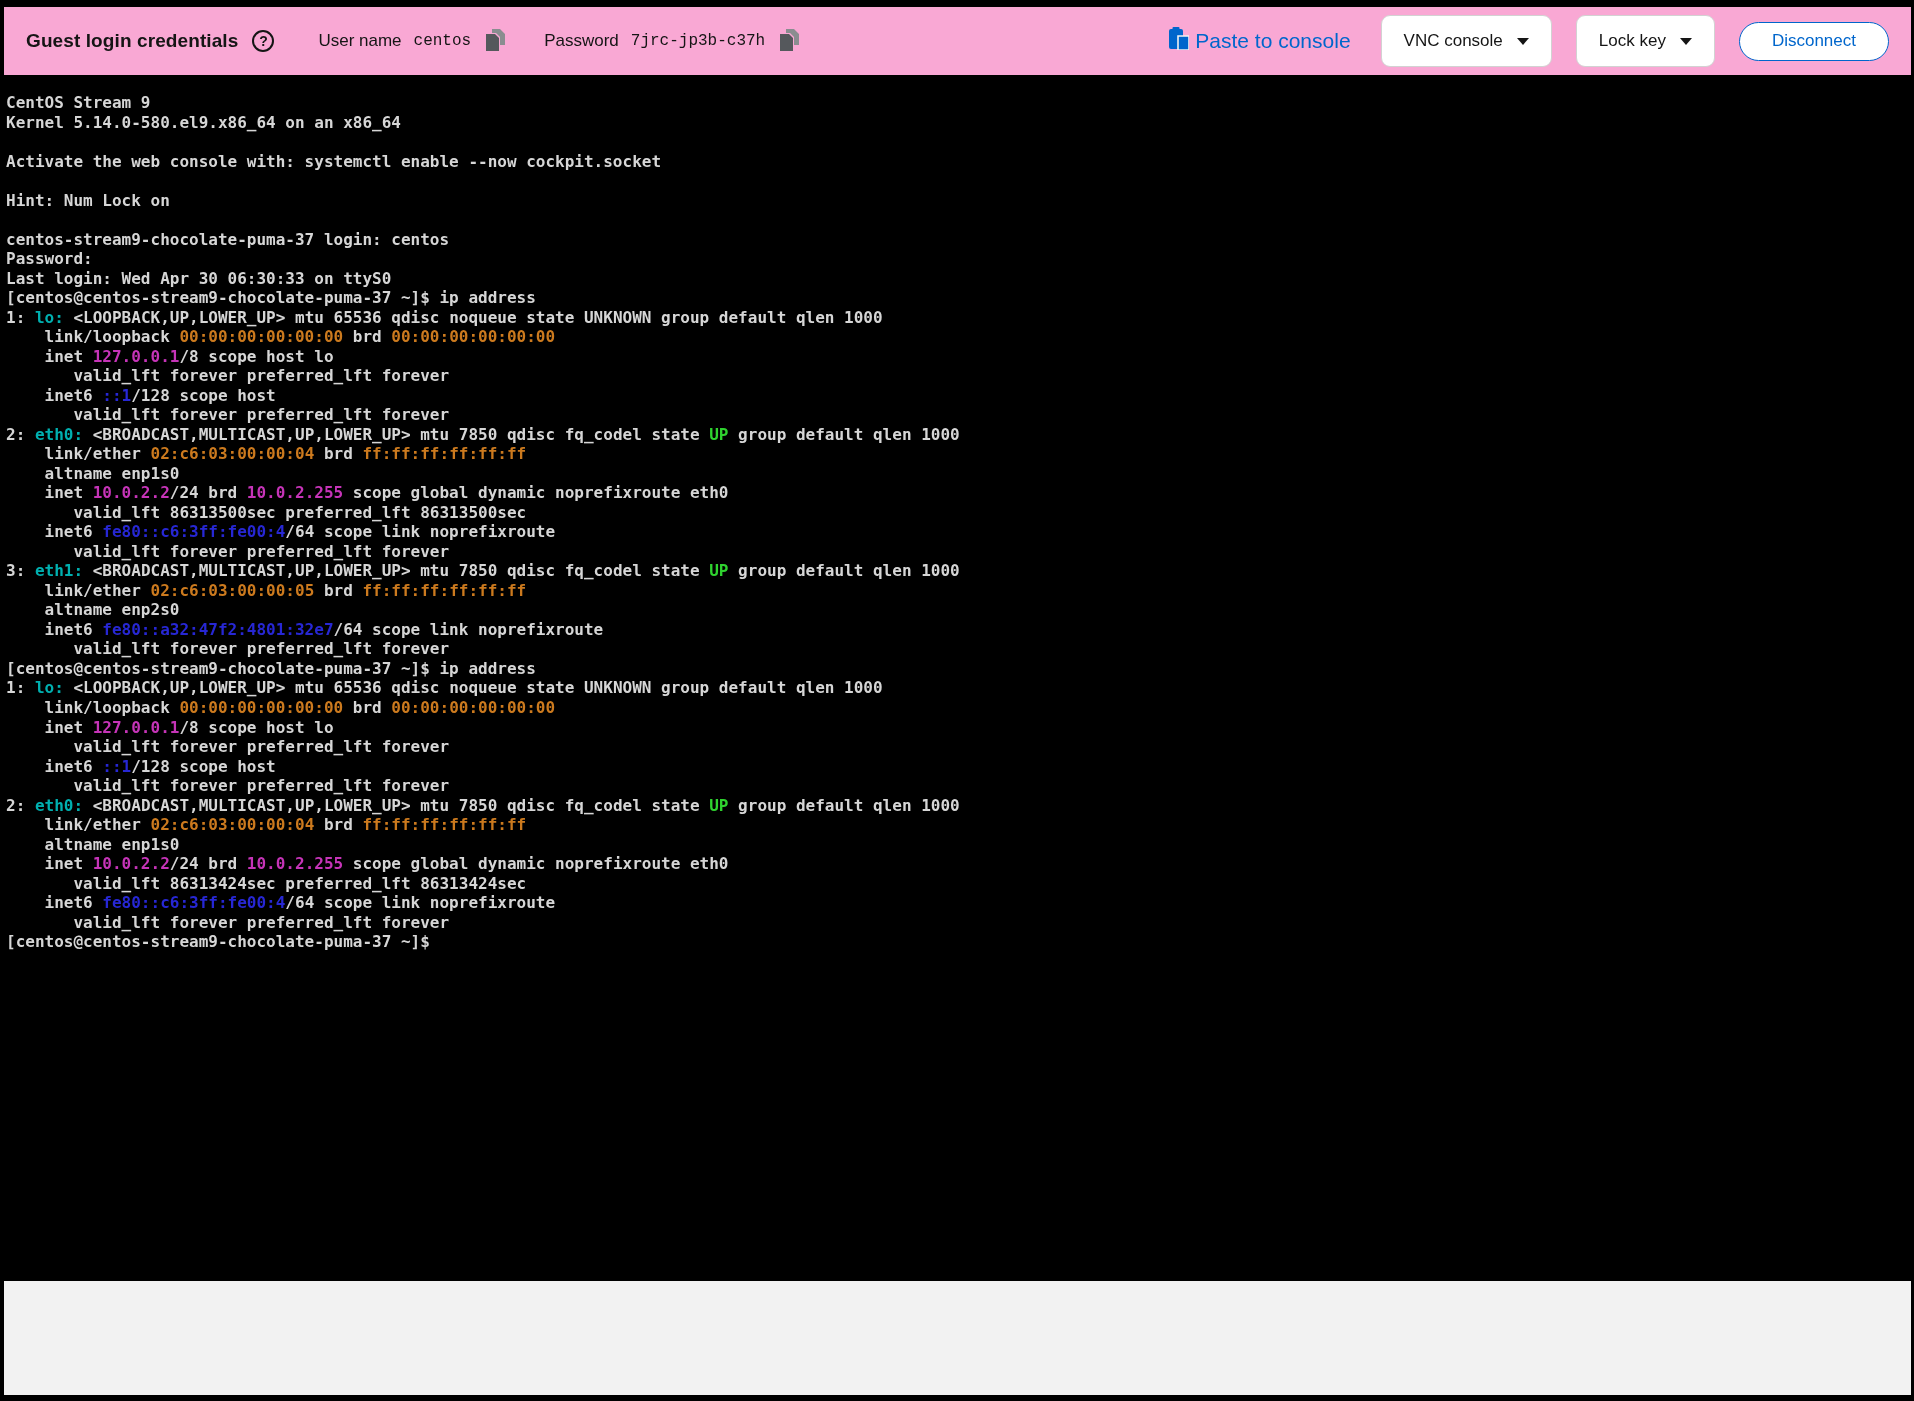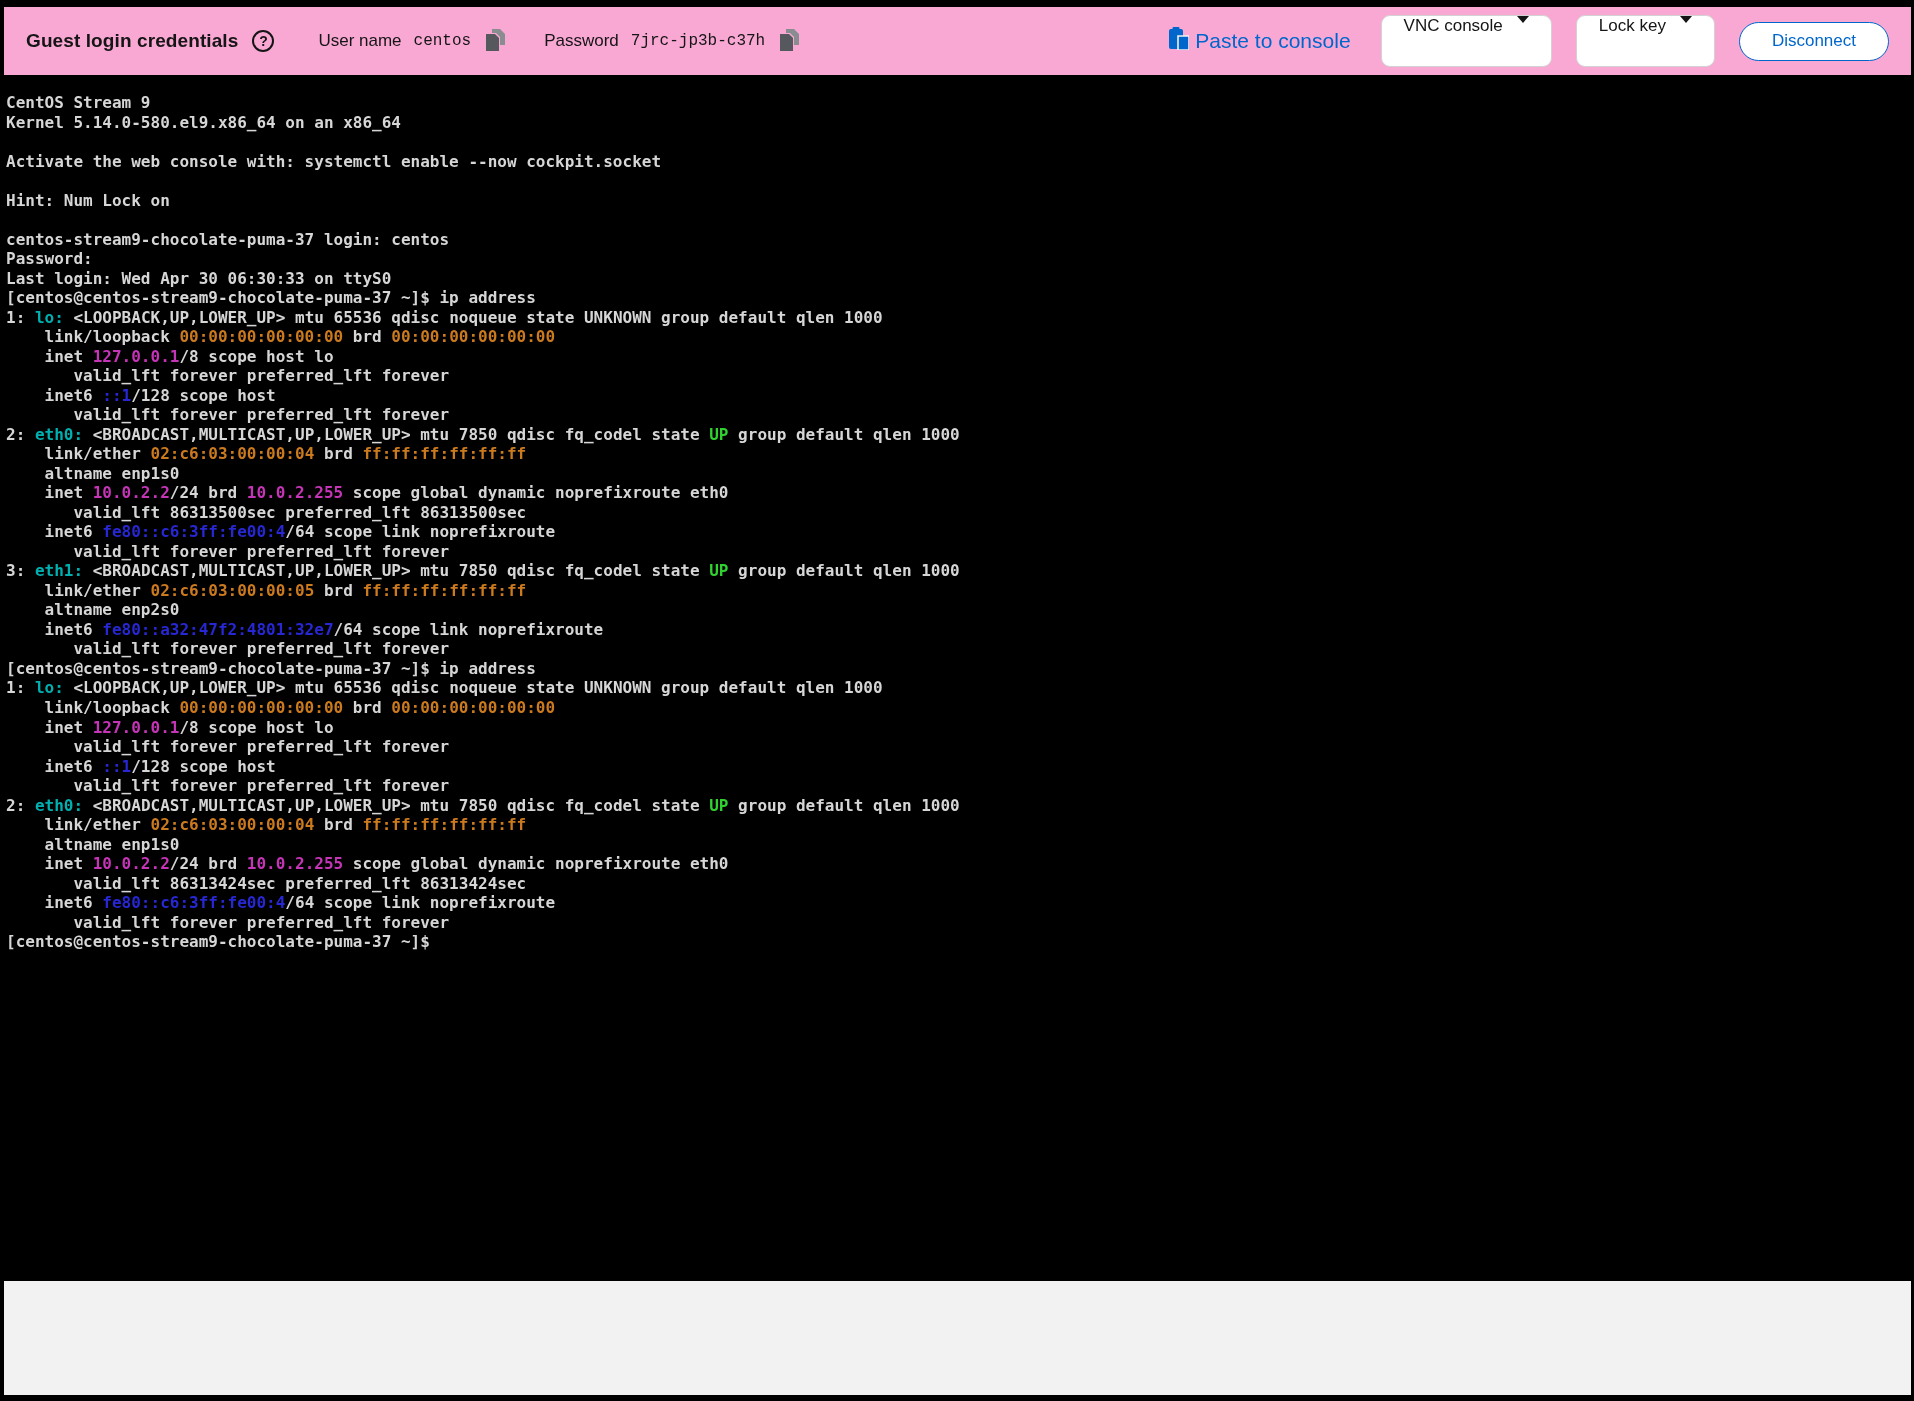--- a/index.html
+++ b/index.html
@@ -12,21 +12,21 @@
   .help-circle{width:22px;height:22px;border:2px solid #151515;border-radius:50%;
                display:flex;align-items:center;justify-content:center;font-size:14px;font-weight:700;
                color:#151515;margin-right:44px;cursor:pointer;background:transparent;box-sizing:border-box;}
   .cred{display:flex;align-items:center;margin-right:36px;white-space:nowrap;}
   .cred-label{font-size:17px;color:#151515;margin-right:12px;}
   .cred-value{font-family:"Liberation Mono", monospace;font-size:16px;color:#151515;margin-right:12px;text-align:right;}
   .icon-btn{background:none;border:none;padding:2px;cursor:pointer;display:flex;align-items:center;}
   .hdr-right{margin-left:auto;display:flex;align-items:center;gap:24px;}
   .paste-link{display:flex;align-items:center;gap:6px;background:none;border:none;cursor:pointer;
               color:var(--accent,#0066cc);font-size:21px;font-family:inherit;white-space:nowrap;}
-  .dd-btn{display:flex;align-items:flex-start;gap:14px;background:#fff;border:1px solid #d2d2d2;
+  .dd-btn{display:flex;align-items:center;gap:14px;background:#fff;border:1px solid #d2d2d2;
           border-radius:9px;height:52px;padding:0 22px;font-size:17px;color:#151515;
           font-family:inherit;cursor:pointer;white-space:nowrap;}
   .caret{width:0;height:0;border-left:6px solid transparent;border-right:6px solid transparent;
          border-top:7px solid #151515;display:inline-block;}
   .disconnect{background:#fff;border:1.5px solid var(--accent,#0066cc);border-radius:999px;height:39px;
               padding:0 32px;font-size:17px;color:var(--accent,#0066cc);font-family:inherit;cursor:pointer;white-space:nowrap;}
   
   .terminal{position:absolute;top:75px;left:0;right:0;height:1206px;background:#000;
             padding:18px 0 0 6px;box-sizing:border-box;cursor:text;border-radius:26px;}
   .t-out{font-family:"DejaVu Sans Mono", monospace;font-weight:bold;font-size:16px;

